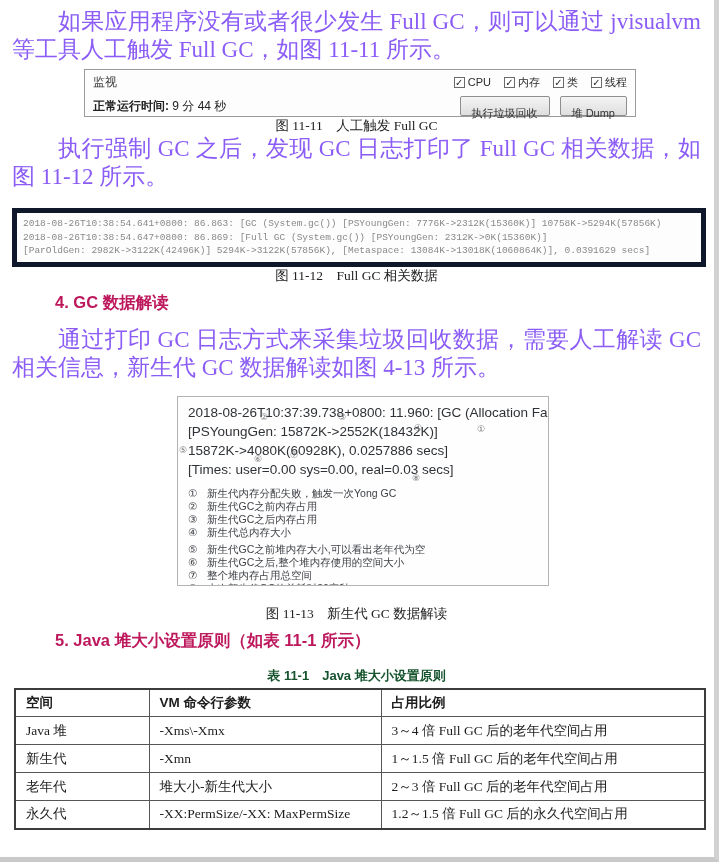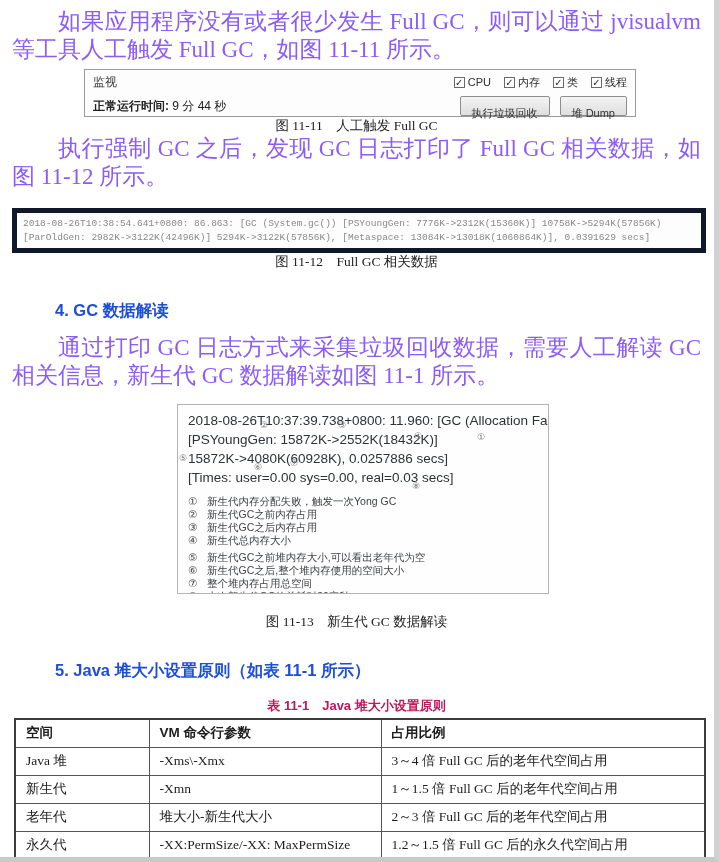--- a/index.html
+++ b/index.html
@@ -46,26 +46,26 @@
     border:1px solid #8e8e8e;border-radius:2px;
     padding:9px 11px;height:20px;line-height:14px;white-space:nowrap;
   }
   
   .caption{
     text-align:center;font-size:13.5px;line-height:18px;color:#222;
     font-family:"Liberation Serif", serif;
   }
   .sub-heading{
     font-family:"Liberation Sans", sans-serif;
-    font-size:16.5px;line-height:22px;font-weight:600;color:#1d4ed8;
-    margin:28px 0 0 43px;
+    font-size:16.5px;line-height:22px;font-weight:600;color:#be185d;
+    margin:6px 0 0 43px;
   }
   .table-caption{
     text-align:center;font-family:"Liberation Sans", sans-serif;
-    font-size:13px;line-height:17px;font-weight:600;color:#be185d;
+    font-size:13px;line-height:17px;font-weight:600;color:#14532d;
   }
   
   .gclog-box{
     margin-top:17px;width:694px;box-sizing:border-box;
     border:5px solid #0f172a;background:#fdfdfd;
     padding:4px 6px;overflow:hidden;
   }
   .gclog-line{
     font-family:"Liberation Mono", monospace;
     font-size:9.5px;line-height:13.5px;color:#88898b;
@@ -154,28 +154,29 @@
       </span>
     </div>
   </div>
 
   <div class="caption mt12">图 11-11　人工触发 Full GC</div>
 
   <p class="body-text mt12">执行强制 GC 之后，发现 GC 日志打印了 Full GC 相关数据，如图 11-12 所示。</p>
 
   <div class="gclog-box">
     <div class="gclog-line">2018-08-26T10:38:54.641+0800: 86.863: [GC (System.gc()) [PSYoungGen: 7776K-&gt;2312K(15360K)] 10758K-&gt;5294K(57856K)</div>
+    <div class="gclog-line">2018-08-26T10:38:54.647+0800: 86.869: [Full GC (System.gc()) [PSYoungGen: 2312K-&gt;0K(15360K)]</div>
     <div class="gclog-line">[ParOldGen: 2982K-&gt;3122K(42496K)] 5294K-&gt;3122K(57856K), [Metaspace: 13084K-&gt;13018K(1060864K)], 0.0391629 secs]</div>
   </div>
 
   <div class="caption mt12">图 11-12　Full GC 相关数据</div>
 
   <h4 class="sub-heading">4. GC 数据解读</h4>
 
-  <p class="body-text mt13">通过打印 GC 日志方式来采集垃圾回收数据，需要人工解读 GC 相关信息，新生代 GC 数据解读如图 11-1 所示。</p>
+  <p class="body-text mt13">通过打印 GC 日志方式来采集垃圾回收数据，需要人工解读 GC 相关信息，新生代 GC 数据解读如图 4-13 所示。</p>
 
   <div class="fig13-box">
     <div class="f13-line">2018-08-26T10:37:39.738+0800: 11.960: [GC (Allocation Failure)</div>
     <div class="f13-line">[PSYoungGen: 15872K-&gt;2552K(18432K)]</div>
     <div class="f13-line">15872K-&gt;4080K(60928K), 0.0257886 secs]</div>
     <div class="f13-line">[Times: user=0.00 sys=0.00, real=0.03 secs]</div>
 
     <span class="mk" style="left:82px;top:16px">②</span>
     <span class="mk" style="left:160px;top:16px">③</span>
     <span class="mk" style="left:236px;top:27px">④</span>

